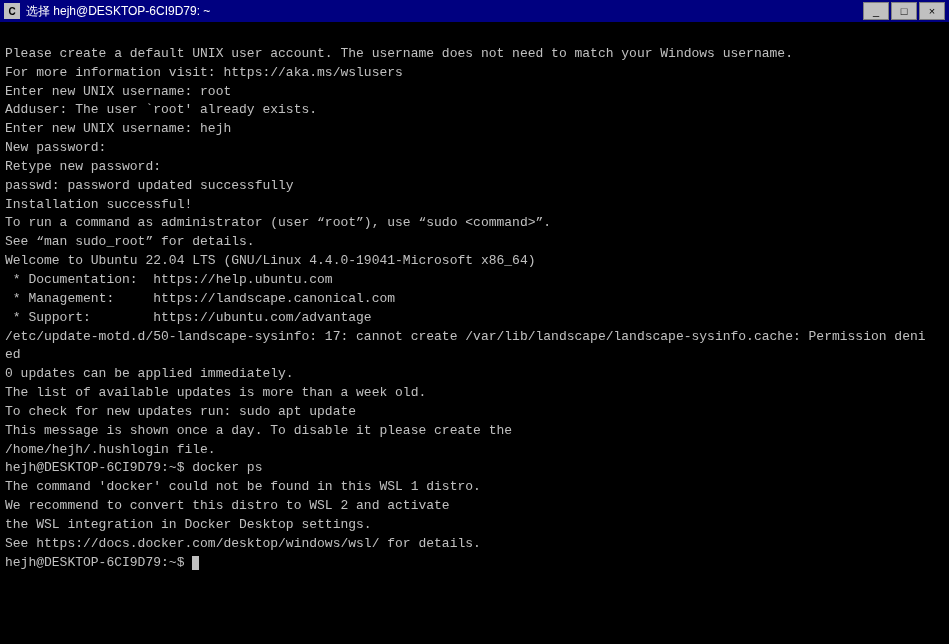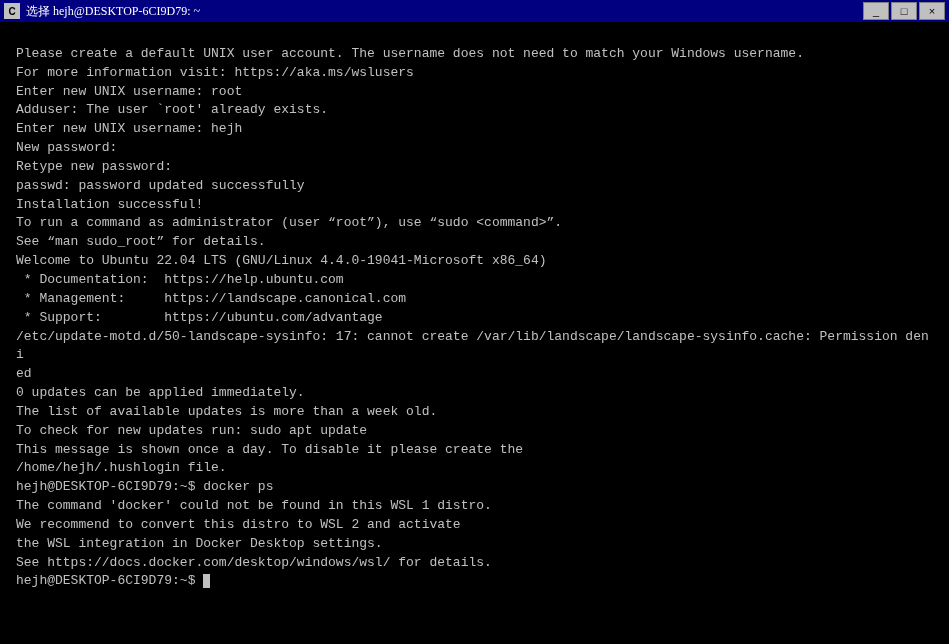--- a/index.html
+++ b/index.html
@@ -42,21 +42,21 @@
       background: #c0c0c0;
       display: flex;
       align-items: center;
       justify-content: center;
       font-size: 10px;
       color: #000;
       font-weight: bold;
     }
 
     .title-text {
-      font-family: Liberation Serif, serif;
+      font-family: Liberation Sans, sans-serif;
       font-size: 12px;
     }
 
     .title-bar-controls {
       display: flex;
       gap: 2px;
     }
 
     .title-btn {
       width: 26px;
@@ -66,21 +66,21 @@
       display: flex;
       align-items: center;
       justify-content: center;
       font-size: 11px;
       color: #000;
       cursor: pointer;
     }
 
     .terminal-body {
       background: #000;
-      padding: 4px 16px;
+      padding: 4px 5px;
       height: calc(644px - 22px);
       overflow: hidden;
       color: #c0c0c0;
       font-size: 13px;
       line-height: 1.45;
       white-space: pre-wrap;
       word-break: break-all;
     }
 
     .line {

